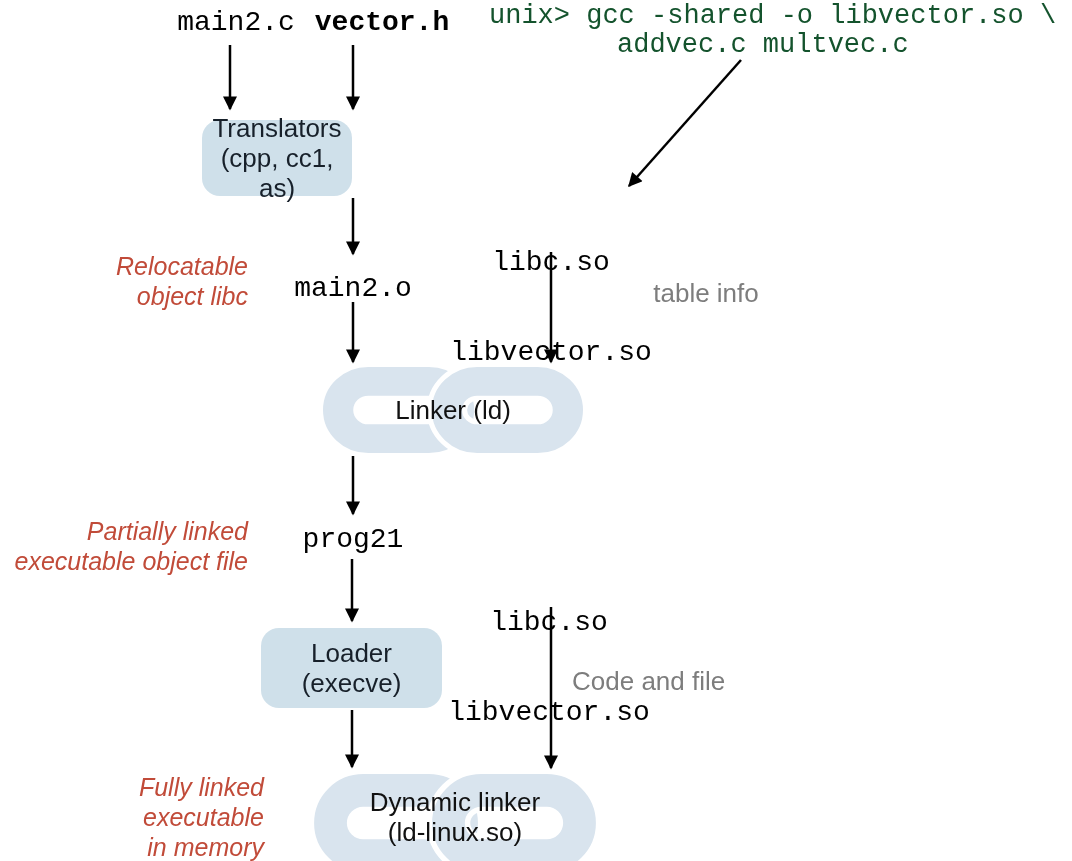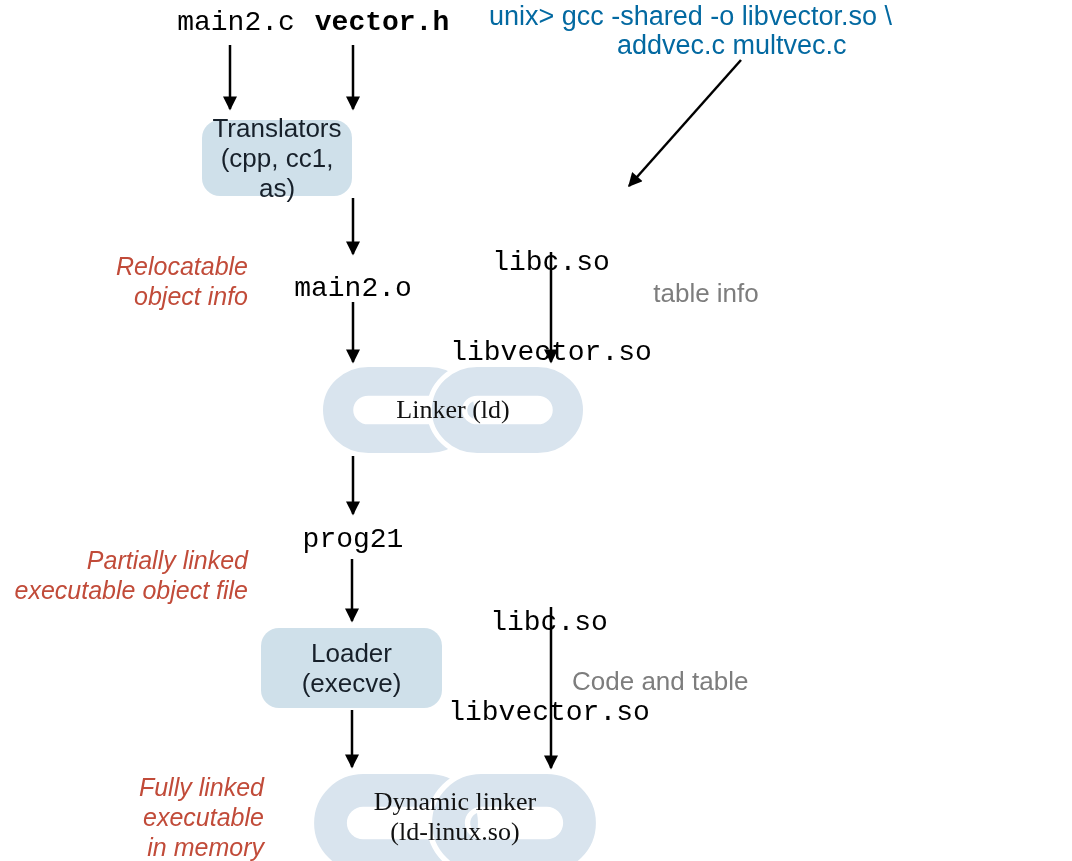--- a/index.html
+++ b/index.html
@@ -14,23 +14,23 @@
   .abs { position: absolute; }
   .mono-label {
     font-family: "Liberation Mono", monospace;
     font-size: 28px;
     color: #000000;
     white-space: pre;
     line-height: 30px;
   }
   .center-x { transform: translateX(-50%); text-align: center; }
   .cmd {
-    font-family: Liberation Sans, sans-serif;
+    font-family: Liberation Mono, monospace;
     font-size: 27px;
-    color: #0369a1;
+    color: #14532d;
     white-space: pre;
     line-height: 28px;
     text-align: center;
   }
   .red-note {
     color: #c14b39;
     font-size: 25px;
     line-height: 30px;
     text-align: right;
     width: 248px;
@@ -46,21 +46,21 @@
     background: #cfe0ea;
     border-radius: 18px;
     color: #17202a;
     font-size: 26px;
     line-height: 30px;
     text-align: center;
     display: flex;
     flex-direction: column;
     justify-content: center;
   }
-  .chain-node { text-align: center; font-family: Liberation Serif, serif; }
+  .chain-node { text-align: center; }
   .chain-node svg.chain-svg { position: absolute; left: 0; top: 0; }
   .chain-label {
     position: relative;
     color: #111111;
     font-size: 26px;
     line-height: 30px;
     text-align: center;
   }
   .arrow-layer { position: absolute; left: 0; top: 0; pointer-events: none; }
 </style>
@@ -75,21 +75,21 @@
   <div class="abs cmd" style="left:489px; top:2px;">unix&gt; gcc -shared -o libvector.so \</div>
   <div class="abs cmd" style="left:617px; top:31px;">addvec.c multvec.c</div>
 
   <div class="abs node-box" style="left:202px; top:120px; width:150px; height:76px;">
     <div>Translators</div>
     <div>(cpp, cc1, as)</div>
   </div>
 
   <div class="abs red-note" style="top:251px;">
     <div>Relocatable</div>
-    <div>object info</div>
+    <div>object libc</div>
   </div>
 
   <div class="abs mono-label center-x" style="left:353px; top:274px;text-align:center;">main2.o</div>
 
   <div class="abs mono-label center-x" style="left:551px; top:188px;">
     <div>libc.so</div>
     <div>libvector.so</div>
   </div>
 
   <div class="abs gray-note center-x" style="left:706px; top:278px;">
@@ -100,36 +100,36 @@
     <svg class="chain-svg" width="262" height="88" viewBox="0 0 260 92" preserveAspectRatio="none">
       <rect x="16" y="16" width="120" height="60" rx="30" fill="none" stroke="#d9e4ee" stroke-width="30"></rect>
       <rect x="124" y="16" width="120" height="60" rx="30" fill="none" stroke="#ffffff" stroke-width="40"></rect>
       <rect x="124" y="16" width="120" height="60" rx="30" fill="none" stroke="#d9e4ee" stroke-width="30"></rect>
     </svg>
     <div class="chain-label" style="margin-top:29px;">Linker (ld)</div>
   </div>
 
   <div class="abs mono-label center-x" style="left:353px; top:525px;">prog21</div>
 
-  <div class="abs red-note" style="top:545px;">
+  <div class="abs red-note" style="top:516px;">
     <div>Partially linked</div>
     <div>executable object file</div>
   </div>
 
   <div class="abs mono-label center-x" style="left:549px; top:548px;">
     <div>libc.so</div>
     <div>libvector.so</div>
   </div>
 
   <div class="abs node-box" style="left:261px; top:628px; width:181px; height:80px;">
     <div>Loader</div>
     <div>(execve)</div>
   </div>
 
-  <div class="abs gray-note" style="left:572px; top:666px;">Code and table</div>
+  <div class="abs gray-note" style="left:572px; top:666px;">Code and file</div>
 
   <div class="abs red-note" style="top:772px;padding-left:16px;">
     <div>Fully linked</div>
     <div>executable</div>
     <div>in memory</div>
   </div>
 
   <div class="abs chain-node" style="left:313px; top:773px; width:284px; height:100px;">
     <svg class="chain-svg" width="284" height="100" viewBox="0 0 260 92" preserveAspectRatio="none">
       <rect x="16" y="16" width="120" height="60" rx="30" fill="none" stroke="#d9e4ee" stroke-width="30"></rect>

